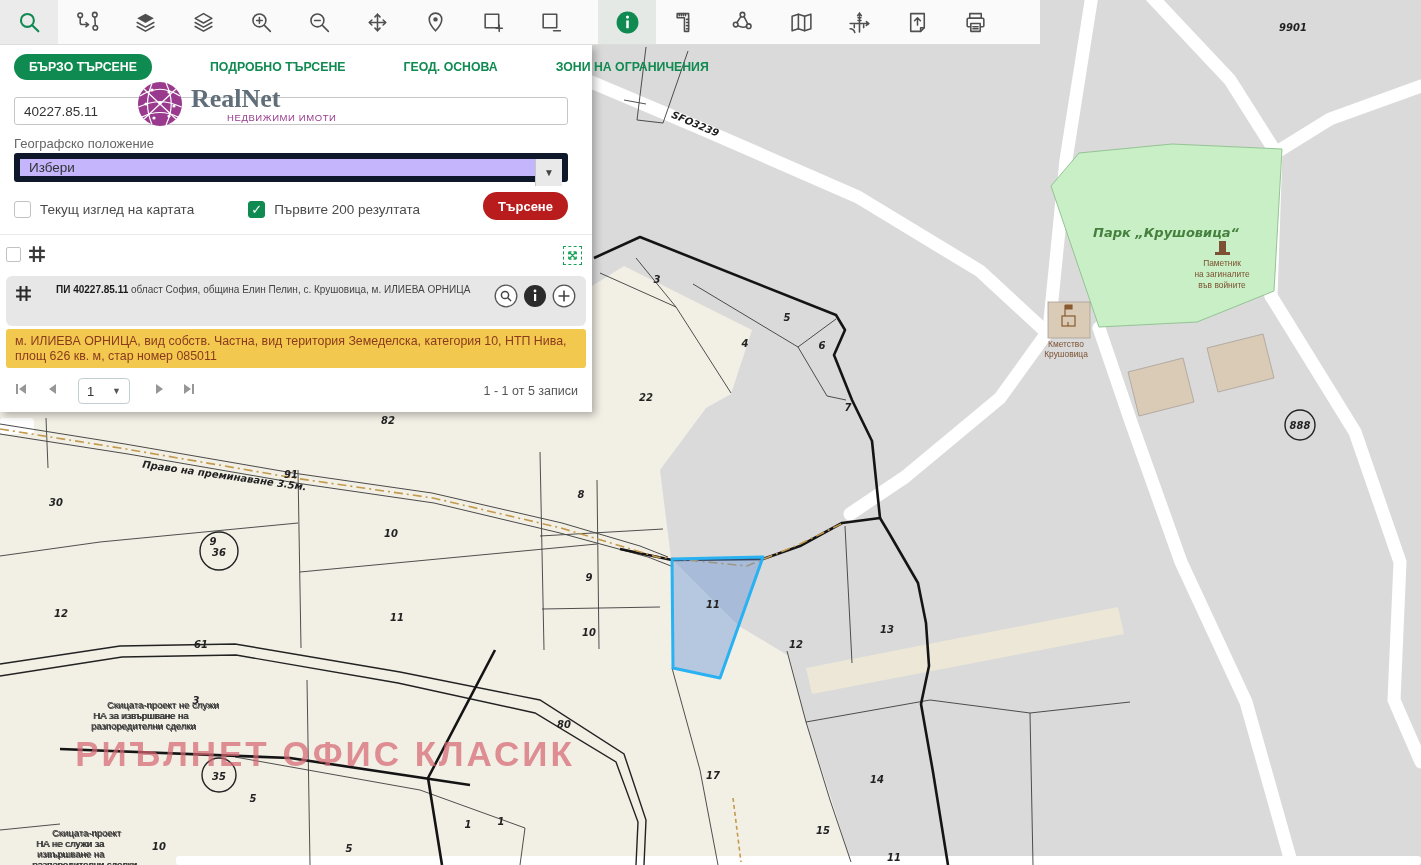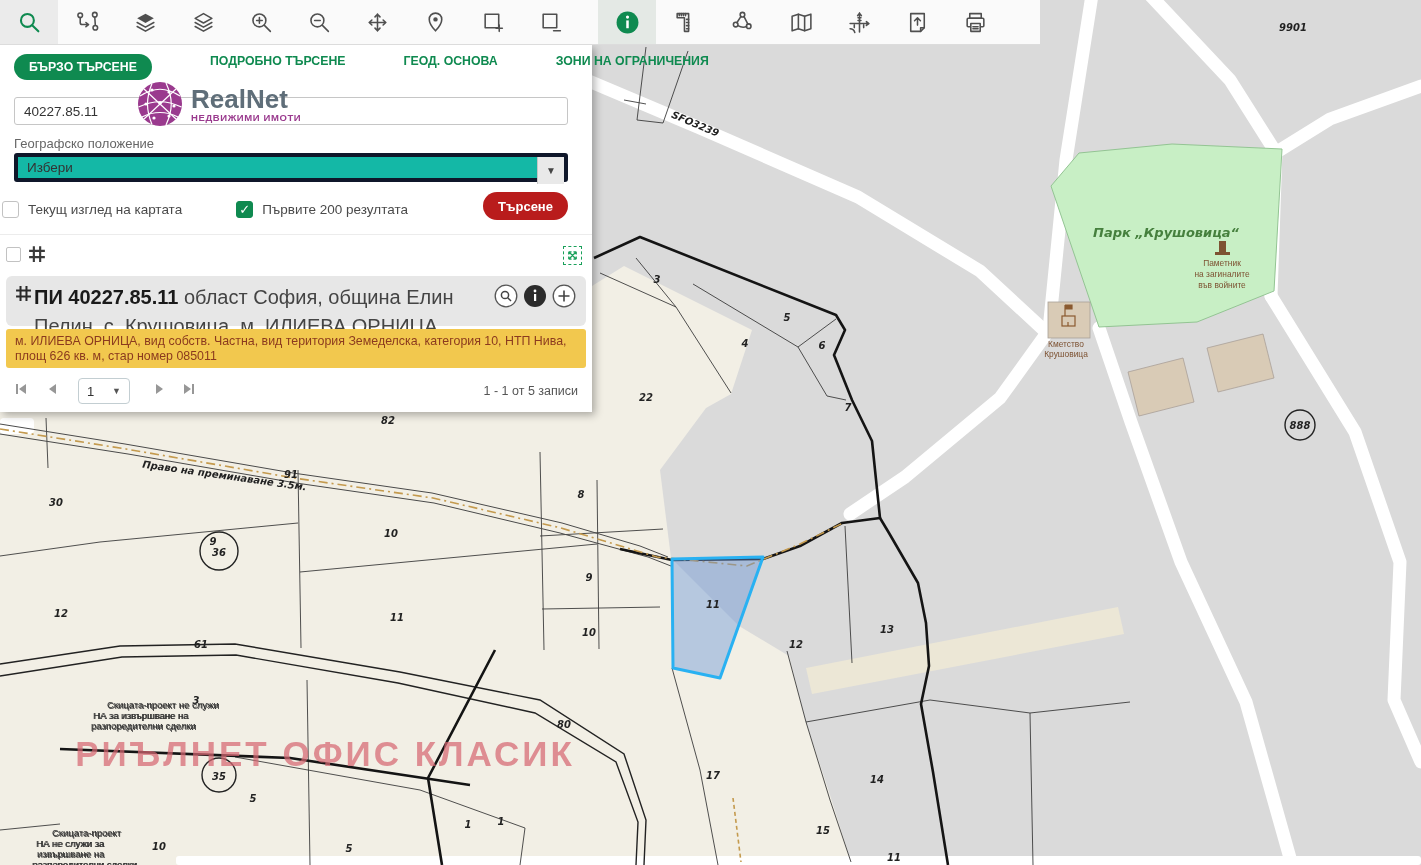--- a/index.html
+++ b/index.html
@@ -25,58 +25,58 @@
     cursor:pointer; }
   .tbtn svg { width:25px; height:25px; }
   .tbtn.active-gray { background:#ebebeb; }
   .tbtn.active-green { background:#e4e9e5; }
   .tb-gap { width:18px; }
   .ic { stroke:#4f4f4f; stroke-width:1.5; fill:none; stroke-linecap:round; stroke-linejoin:round; }
 
   
   #panel { position:absolute; left:0; top:45px; width:592px; height:367px; z-index:4;
     background:#fff; box-shadow:3px 3px 8px rgba(0,0,0,.3); }
-  #tabs { display:flex; gap:21px; padding:9px 0 0 14px; }
+  #tabs { display:flex; align-items:center; gap:21px; padding:9px 0 0 14px; }
   .tab { color:#0f8a50; font-weight:bold; font-size:12.3px; white-space:nowrap; cursor:pointer;padding-left:37px; }
   .tab.active { background:#0f8a50; color:#fff; border-radius:14px; padding:6px 15px; }
   #search-input { position:absolute; left:14px; top:52px; width:554px; height:28px;
     border:1px solid #c6c6c6; border-radius:3px; font-size:13.5px; color:#333; padding:0 9px;
     font-family:"Liberation Sans",sans-serif; outline:none; }
   #logo-stamp { position:absolute; left:136px; top:35px; display:flex; align-items:center;
     gap:7px; z-index:6; pointer-events:none; }
-  #logo-text-title { font-family:Liberation Sans, sans-serif; font-weight:bold; font-size:26px;
+  #logo-text-title { font-family:Liberation Serif, serif; font-weight:bold; font-size:26px;
     color:#5f6e79; line-height:1; }
-  #logo-text-sub { font-size:9.5px; font-weight:bold; color:#9a3a8e; letter-spacing:0.6px; }
+  #logo-text-sub { font-size:9.5px; font-weight:normal; color:#9a3a8e; letter-spacing:0.6px;margin-left:36px; }
   #geo-label { position:absolute; left:14px; top:91px; font-size:13px; color:#666; }
   #geo-select { position:absolute; left:14px; top:108px; width:554px; height:29px;
-    border:4px solid #0f172a; border-radius:3px; background:#14b8a6; font-size:13.5px; color:#333;
+    border:6px solid #0f172a; border-radius:3px; background:#c4b5fd; font-size:13.5px; color:#333;
     display:flex; align-items:center; padding-left:9px; cursor:pointer; }
   #geo-select .dd-btn { position:absolute; right:0; top:0; width:27px; height:27px;
     background:#e9e9e9; border-left:1px solid #c6c6c6; display:flex; align-items:center;
     justify-content:center; font-size:10px; color:#444; }
-  .cb-row { position:absolute; left:2px; top:149px; width:564px; height:30px;
+  .cb-row { position:absolute; left:14px; top:149px; width:564px; height:30px;
     display:flex; align-items:center; }
   .cbx { width:17px; height:17px; border:1px solid #c2c2c2; border-radius:3px; background:#fff;
     cursor:pointer; flex:0 0 auto; }
   .cbx.checked { background:#0f8a50; border-color:#0f8a50; color:#fff; font-size:13px;
     line-height:16px; text-align:center; }
   .cb-label { font-size:13.5px; color:#4a4a4a; margin-left:9px; }
   #btn-search { position:absolute; right:24px; top:147px; width:85px; height:28px;
     background:#b91c1c; color:#fff; border:none; border-radius:14px; font-weight:bold;
     font-size:13px; cursor:pointer; font-family:"Liberation Sans",sans-serif; }
   #divider { position:absolute; left:0; top:189px; width:592px; border-top:1px solid #ececec; }
   #list-head { position:absolute; left:6px; top:200px; width:580px; height:22px; }
   #list-cbx { position:absolute; left:0; top:2px; width:15px; height:15px;
     border:1px solid #c2c2c2; border-radius:2px; background:#fff; cursor:pointer; }
   #grid-ic-head { position:absolute; left:22px; top:0; cursor:pointer; }
   #expand-ic { position:absolute; right:4px; top:1px; width:19px; height:19px;
     border:1px dashed #19a05a; cursor:pointer; display:flex; align-items:center; justify-content:center; }
   #result-card { position:absolute; left:6px; top:231px; width:580px; height:50px;
     background:#e7e7e7; border-radius:6px; cursor:pointer; }
-  #result-text { position:absolute; left:28px; top:7px; width:452px; font-size:20px;
+  #result-text { position:absolute; left:50px; top:7px; width:452px; font-size:10px;
     color:#444; line-height:1.45; }
   #result-text b { color:#1a1a1a; }
   #result-grid-ic { position:absolute; left:9px; top:9px; }
   #result-icons { position:absolute; right:10px; top:8px; display:flex; gap:5px; }
   .ric { width:24px; height:24px; cursor:pointer; }
   #detail-box { position:absolute; left:6px; top:284px; width:580px; height:39px;
     background:#f2c84e; border-radius:3px; padding:5px 9px; font-size:12.4px; color:#8b3a1e;
     line-height:1.2; }
   #pager { position:absolute; left:14px; top:333px; width:564px; height:26px; }
   .pg-btn { position:absolute; top:4px; cursor:pointer; }

